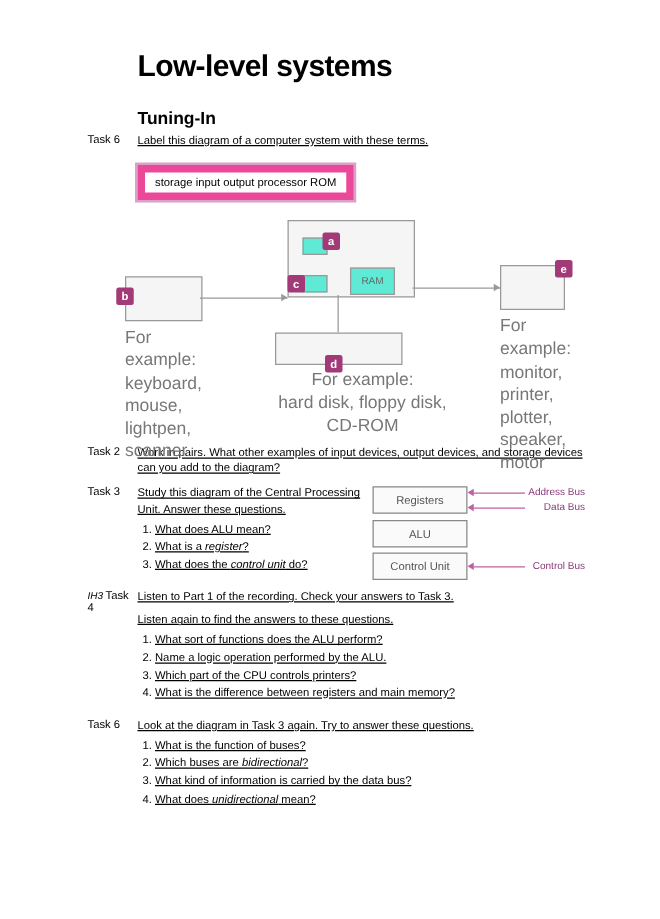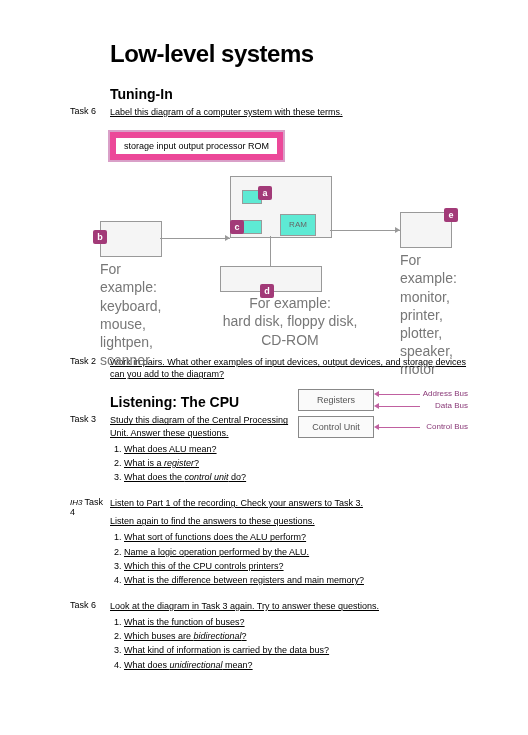--- a/index.html
+++ b/index.html
@@ -209,21 +209,20 @@
   </div>
 </div>
 
 <div class="task-row">
   <div class="task-label">Task 2</div>
   <div class="task-body">Work in pairs. What other examples of input devices, output devices, and storage devices can you add to the diagram?</div>
 </div>
 
 <div class="listening-wrap">
   <div class="listening-left">
-    <div class="section-heading">Listening: The CPU</div>
     <div class="task-row">
       <div class="task-label">Task 3</div>
       <div class="task-body">
         <div>Study this diagram of the Central Processing Unit. Answer these questions.</div>
         <ol class="qlist">
           <li>What does ALU mean?</li>
           <li><span>What is a </span><em>register</em><span>?</span></li>
           <li><span>What does the </span><em>control unit</em><span> do?</span></li>
         </ol>
       </div>
@@ -231,39 +230,43 @@
   </div>
   <div class="diagram2">
     <div class="d2-row">
       <div class="d2-box">Registers</div>
       <div style="flex:1">
         <div class="d2-bus">Address Bus</div>
         <div class="d2-bus">Data Bus</div>
       </div>
     </div>
     <div class="d2-row">
+      <div class="d2-box">ALU</div>
+      <div style="flex:1"></div>
+    </div>
+    <div class="d2-row">
       <div class="d2-box">Control Unit</div>
       <div style="flex:1">
         <div class="d2-bus">Control Bus</div>
       </div>
     </div>
   </div>
 </div>
 
 <div class="task-row">
   <div class="task-label">
     <span class="ih3">IH3</span><span>Task 4</span>
   </div>
   <div class="task-body">
     <div>Listen to Part 1 of the recording. Check your answers to Task 3.</div>
     <div style="margin-top:6px">Listen again to find the answers to these questions.</div>
     <ol class="qlist">
       <li>What sort of functions does the ALU perform?</li>
       <li>Name a logic operation performed by the ALU.</li>
-      <li>Which this of the CPU controls printers?</li>
+      <li>Which part of the CPU controls printers?</li>
       <li>What is the difference between registers and main memory?</li>
     </ol>
   </div>
 </div>
 
 <div class="task-row">
   <div class="task-label">Task 6</div>
   <div class="task-body">
     <div>Look at the diagram in Task 3 again. Try to answer these questions.</div>
     <ol class="qlist">

